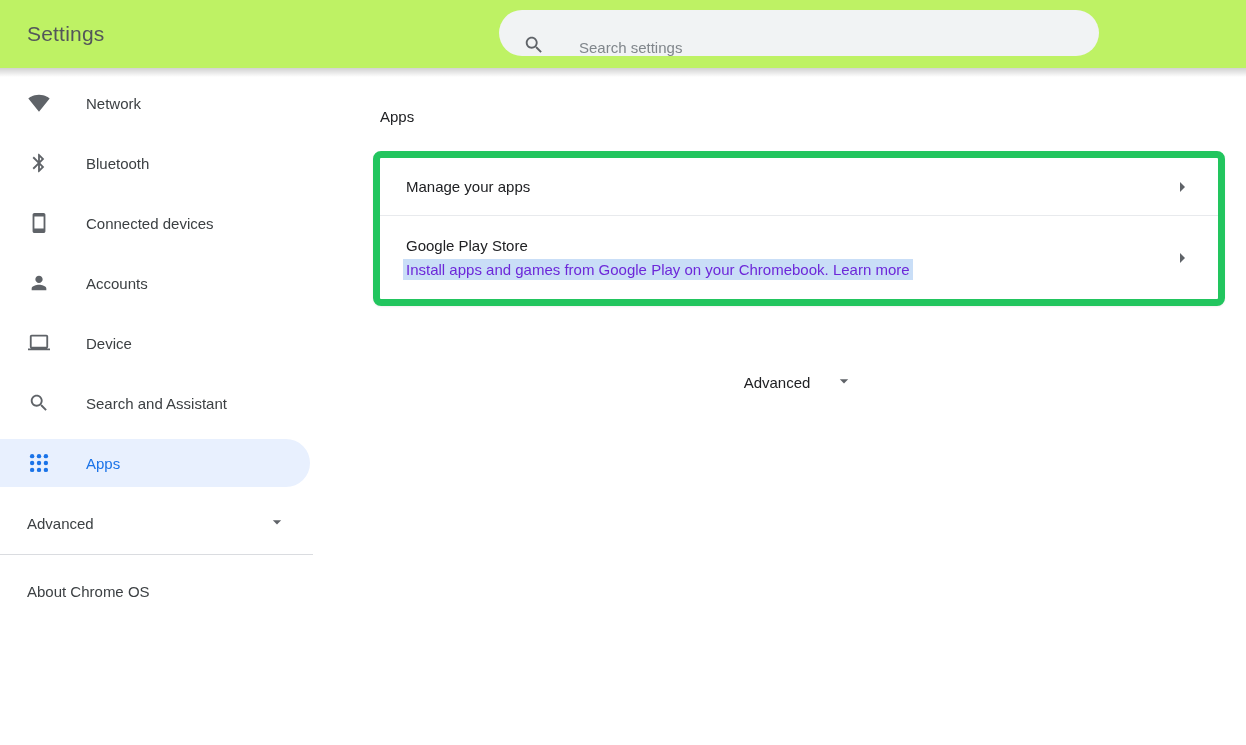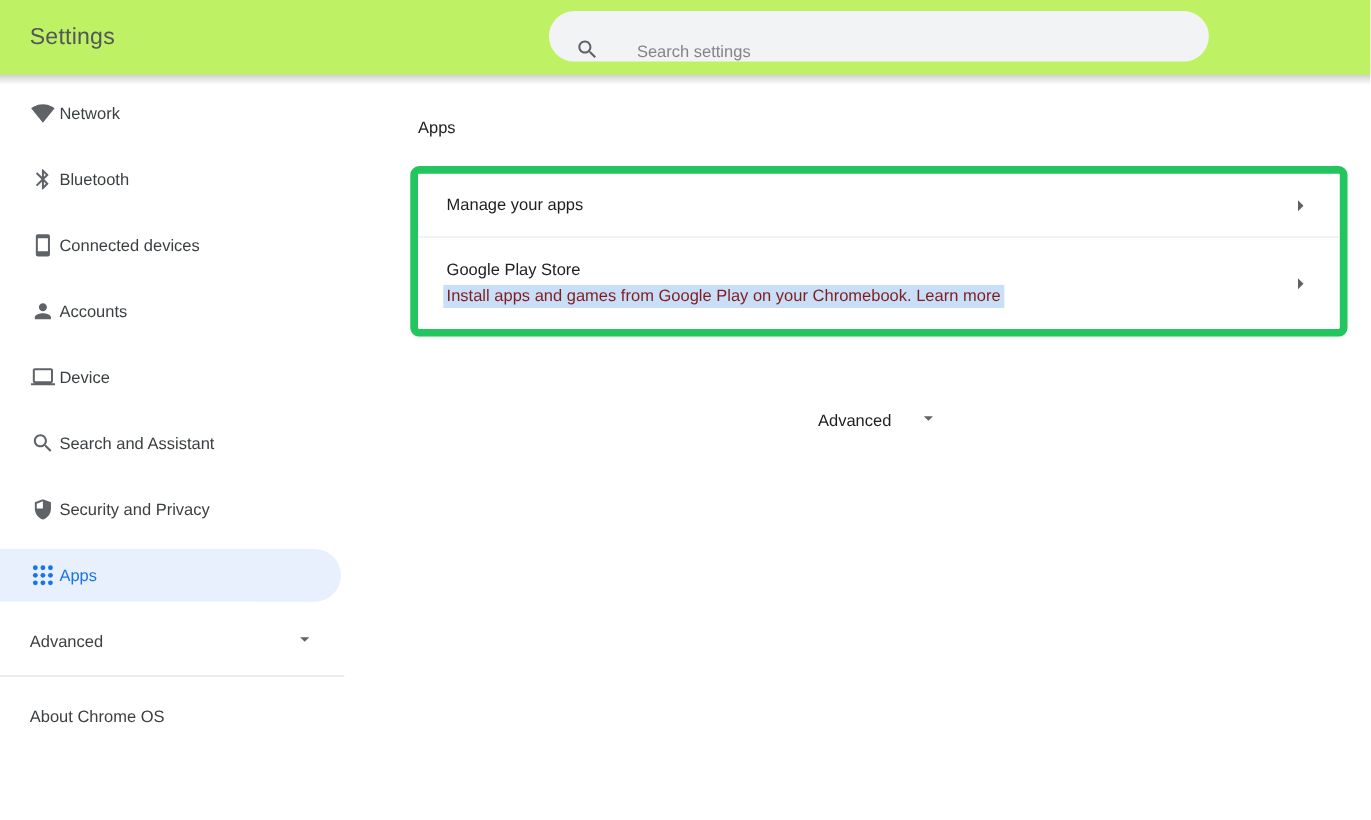--- a/index.html
+++ b/index.html
@@ -19,21 +19,21 @@
   .search-input::placeholder { color:#80868b; opacity:1; }
   .scroll-shadow { position:absolute; top:68px; left:0; width:1246px; height:9px;
     background:linear-gradient(to bottom, rgba(0,0,0,0.18), rgba(0,0,0,0)); z-index:5; }
 
   
   .body-wrap { display:flex; height:677px; }
 
   
   .sidebar { width:313px; flex-shrink:0; padding-top:11px; }
   .nav-item { width:310px; height:48px; margin-bottom:12px; display:flex;
-    align-items:center; padding-left:28px; gap:4px; font-size:15px; font-weight:500;
+    align-items:center; padding-left:28px; gap:36px; font-size:15px; font-weight:500;
     color:#3c4043; cursor:pointer; border-radius:0 24px 24px 0; }
   .nav-item .icon { width:22px; height:22px; display:flex; align-items:center; justify-content:center; }
   .nav-item svg { fill:#5f6368; }
   .nav-item.selected { background:#e8f0fe; color:#1a73e8; }
   .nav-item.selected svg { fill:#1a73e8; }
   .sidebar-advanced { width:313px; height:48px; margin-top:10px; display:flex;
     align-items:center; justify-content:space-between; padding:0 26px 0 27px;
     font-size:15px; font-weight:500; color:#3c4043; cursor:pointer; }
   .sidebar-advanced svg, .advanced-main svg { fill:#5f6368; }
   .sidebar-divider { width:313px; height:1px; background:#dadce0; margin-top:7px; }
@@ -44,21 +44,21 @@
   .main { flex:1; padding:40px 21px 0 60px; }
   .section-title { font-size:15px; font-weight:400; color:#202124; line-height:17px; margin-left:7px; }
   .card { margin-top:26px; background:#fff; border:7px solid #22c55e; border-radius:8px;
     box-shadow:0 1px 2px rgba(60,64,67,0.08); overflow:hidden; }
   .card-row { display:flex; align-items:center; padding:0 24px 0 26px; cursor:pointer; }
   .row-1 { height:57px; }
   .row-2 { height:83px;justify-content:space-between; }
   .row-divider { height:1px; background:#e8eaed; }
   .row-main { flex:1; display:flex; flex-direction:column; justify-content:center; }
   .row-title { font-size:15px; color:#202124; }
-  .row-sub { margin-top:7px; font-size:15px; color:#7f1d1d; }
+  .row-sub { margin-top:7px; font-size:15px; color:#6d28d9; }
   .highlight { background:#c9def7; padding:2px 3px; margin-left:-3px; }
   .subpage-arrow { display:flex; }
   .subpage-arrow svg { fill:#5f6368; }
   .advanced-main { margin-top:53px; height:46px; display:flex; align-items:center;
     justify-content:center; gap:24px; font-size:15px; color:#202124; cursor:pointer; }
 </style>
 </head>
 <body>
 
 <div class="app-header">
@@ -126,29 +126,20 @@
 
     <div class="nav-item">
       <span class="icon">
         <svg width="22" height="22" viewBox="0 0 24 24">
             <path d="M15.5 14h-.79l-.28-.27C15.41 12.59 16 11.11 16 9.5 16 5.91 13.09 3 9.5 3S3 5.91 3 9.5 5.91 16 9.5 16c1.61 0 3.09-.59 4.23-1.57l.27.28v.79l5 4.99L20.49 19l-4.99-5zm-6 0C7.01 14 5 11.99 5 9.5S7.01 5 9.5 5 14 7.01 14 9.5 11.99 14 9.5 14z"></path>
           </svg>
       </span>
       <span class="nav-label">Search and Assistant</span>
     </div>
 
-    <div class="nav-item">
-      <span class="icon">
-        <svg width="22" height="22" viewBox="0 0 24 24">
-            <path d="M12 2L4 5v6.09c0 5.05 3.41 9.76 8 10.91 4.59-1.15 8-5.86 8-10.91V5l-8-3z"></path>
-            <path fill="#fff" d="M12 4.14L5.9 6.43v4.77H12v-7.06z"></path>
-          </svg>
-      </span>
-      <span class="nav-label">Security and Privacy</span>
-    </div>
 
     <div class="nav-item selected">
       <span class="icon">
         <svg width="22" height="22" viewBox="0 0 24 24">
           <circle cx="4.5" cy="4.5" r="2.4"></circle>
             <circle cx="12" cy="4.5" r="2.4"></circle>
             <circle cx="19.5" cy="4.5" r="2.4"></circle>
           <circle cx="4.5" cy="12" r="2.4"></circle>
             <circle cx="12" cy="12" r="2.4"></circle>
             <circle cx="19.5" cy="12" r="2.4"></circle>

